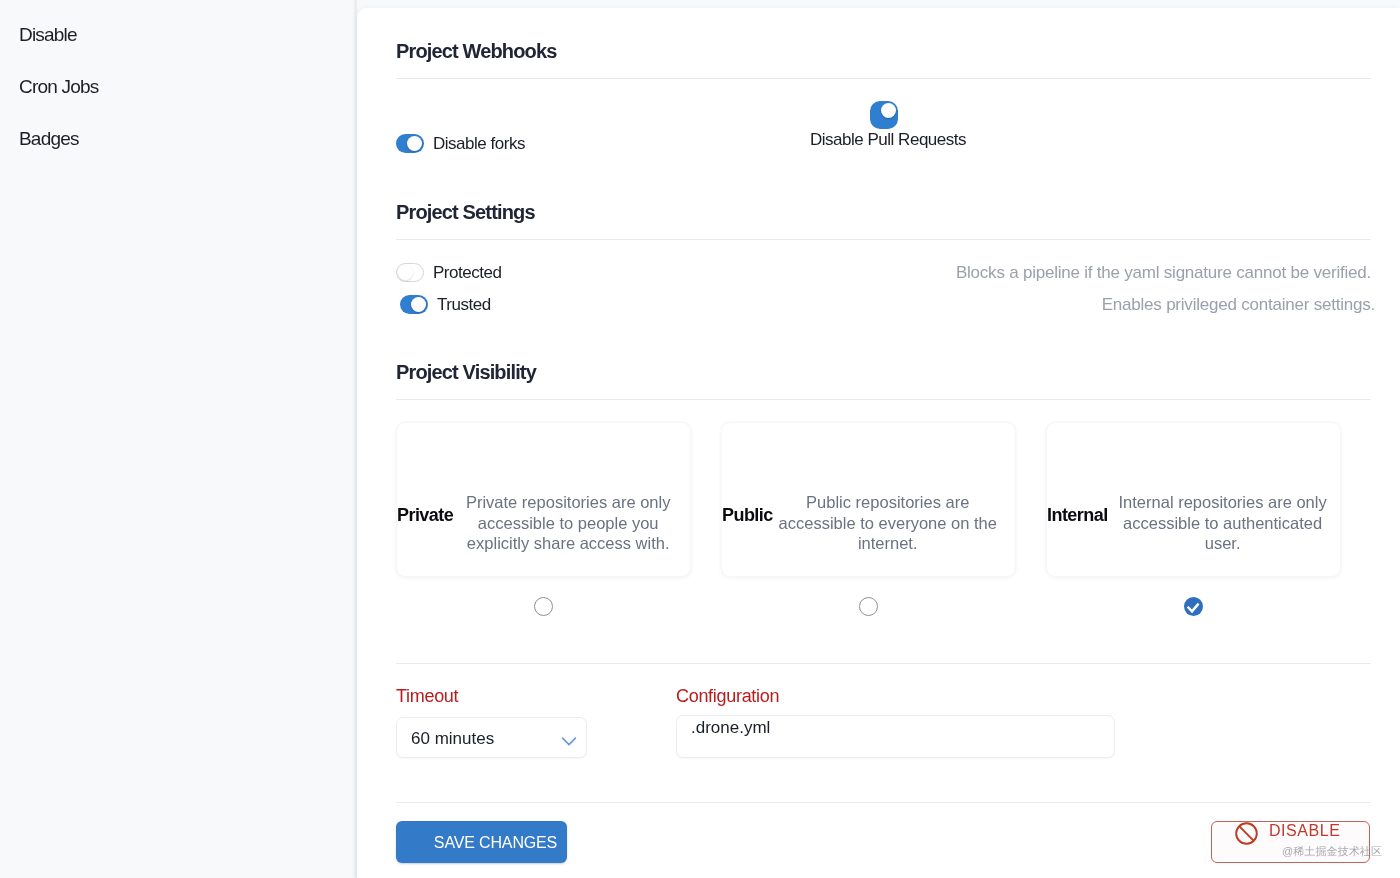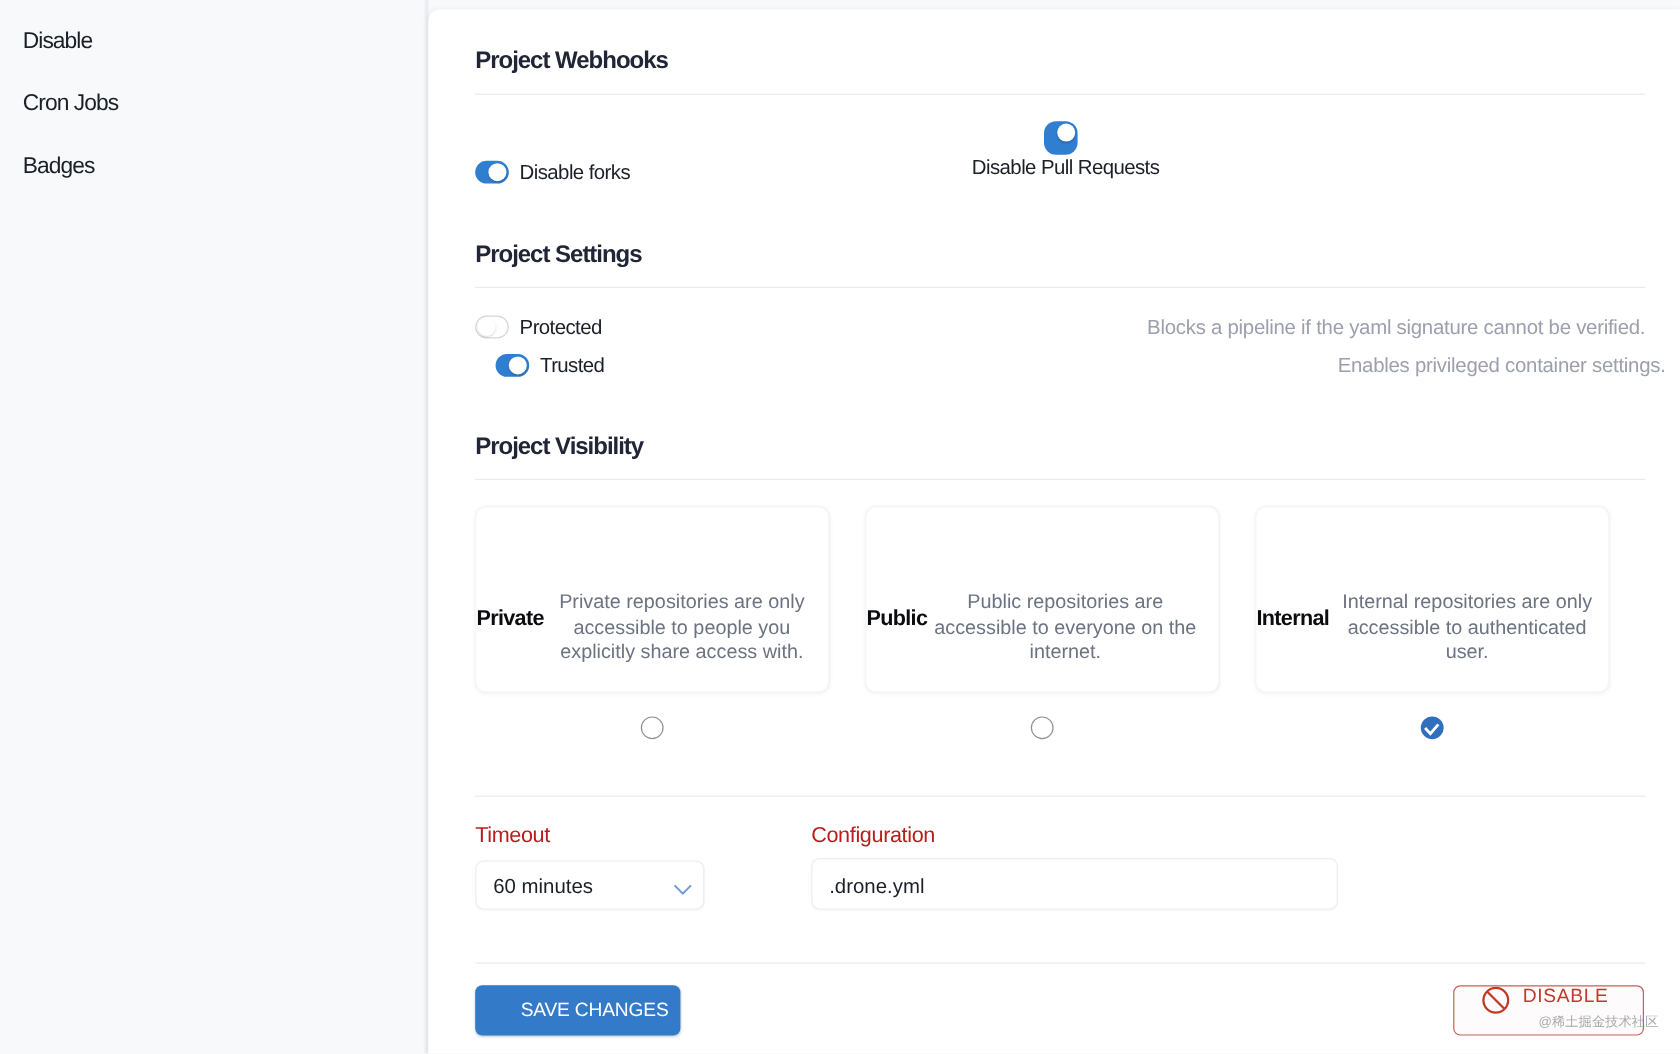--- a/index.html
+++ b/index.html
@@ -75,21 +75,21 @@
   
   .field-label { font-size:18px; color:#b91c1c; letter-spacing:-0.3px; }
   .select-box {
     width:191px; height:41px; border:1px solid #ebedf0; border-radius:7px;
     background:#fff; display:flex; align-items:center; padding:0 0 0 14px;
     position:relative; box-shadow:0 1px 1px rgba(30,40,70,.035);
   }
   .select-val { font-size:17px; color:#1b1f28; position:relative; top:1px; }
   .text-box {
     width:439px; height:43px; border:1px solid #ebedf0; border-radius:7px;
-    background:#fff; display:flex; align-items:center; padding-left:14px;
+    background:#fff; display:flex; padding-left:14px;
     box-shadow:0 1px 1px rgba(30,40,70,.035);
   }
   .text-val { font-size:17px; color:#1b1f28; position:relative; top:2px; }
 
   
   .btn-save {
     width:171px; height:42px; background:#337ac8; border-radius:6px;
     color:#fff; font-size:16px; letter-spacing:-0.15px; font-weight:normal;
     display:flex; align-items:center; justify-content:center; padding-top:1px;
     box-shadow:0 1px 2px rgba(30,60,110,.25);
@@ -148,21 +148,21 @@
       <div class="rule" style="position:absolute;left:0;top:231px;"></div>
 
       <div class="toggle-row" style="position:absolute;left:0;top:254px;width:975px;">
         <div class="switch off">
           <div class="knob"></div>
         </div>
         <div class="toggle-label">Protected</div>
         <div class="toggle-desc">Blocks a pipeline if the yaml signature cannot be verified.</div>
       </div>
 
-      <div class="toggle-row" style="position:absolute;left:17px;top:286px;width:975px;justify-content:flex-end;">
+      <div class="toggle-row" style="position:absolute;left:4px;top:286px;width:975px;justify-content:flex-end;">
         <div class="switch on">
           <div class="knob"></div>
         </div>
         <div class="toggle-label">Trusted</div>
         <div class="toggle-desc">Enables privileged container settings.</div>
       </div>
 
       <h2 class="section" style="position:absolute;left:0;top:353px;">Project Visibility</h2>
       <div class="rule" style="position:absolute;left:0;top:391px;"></div>
 

